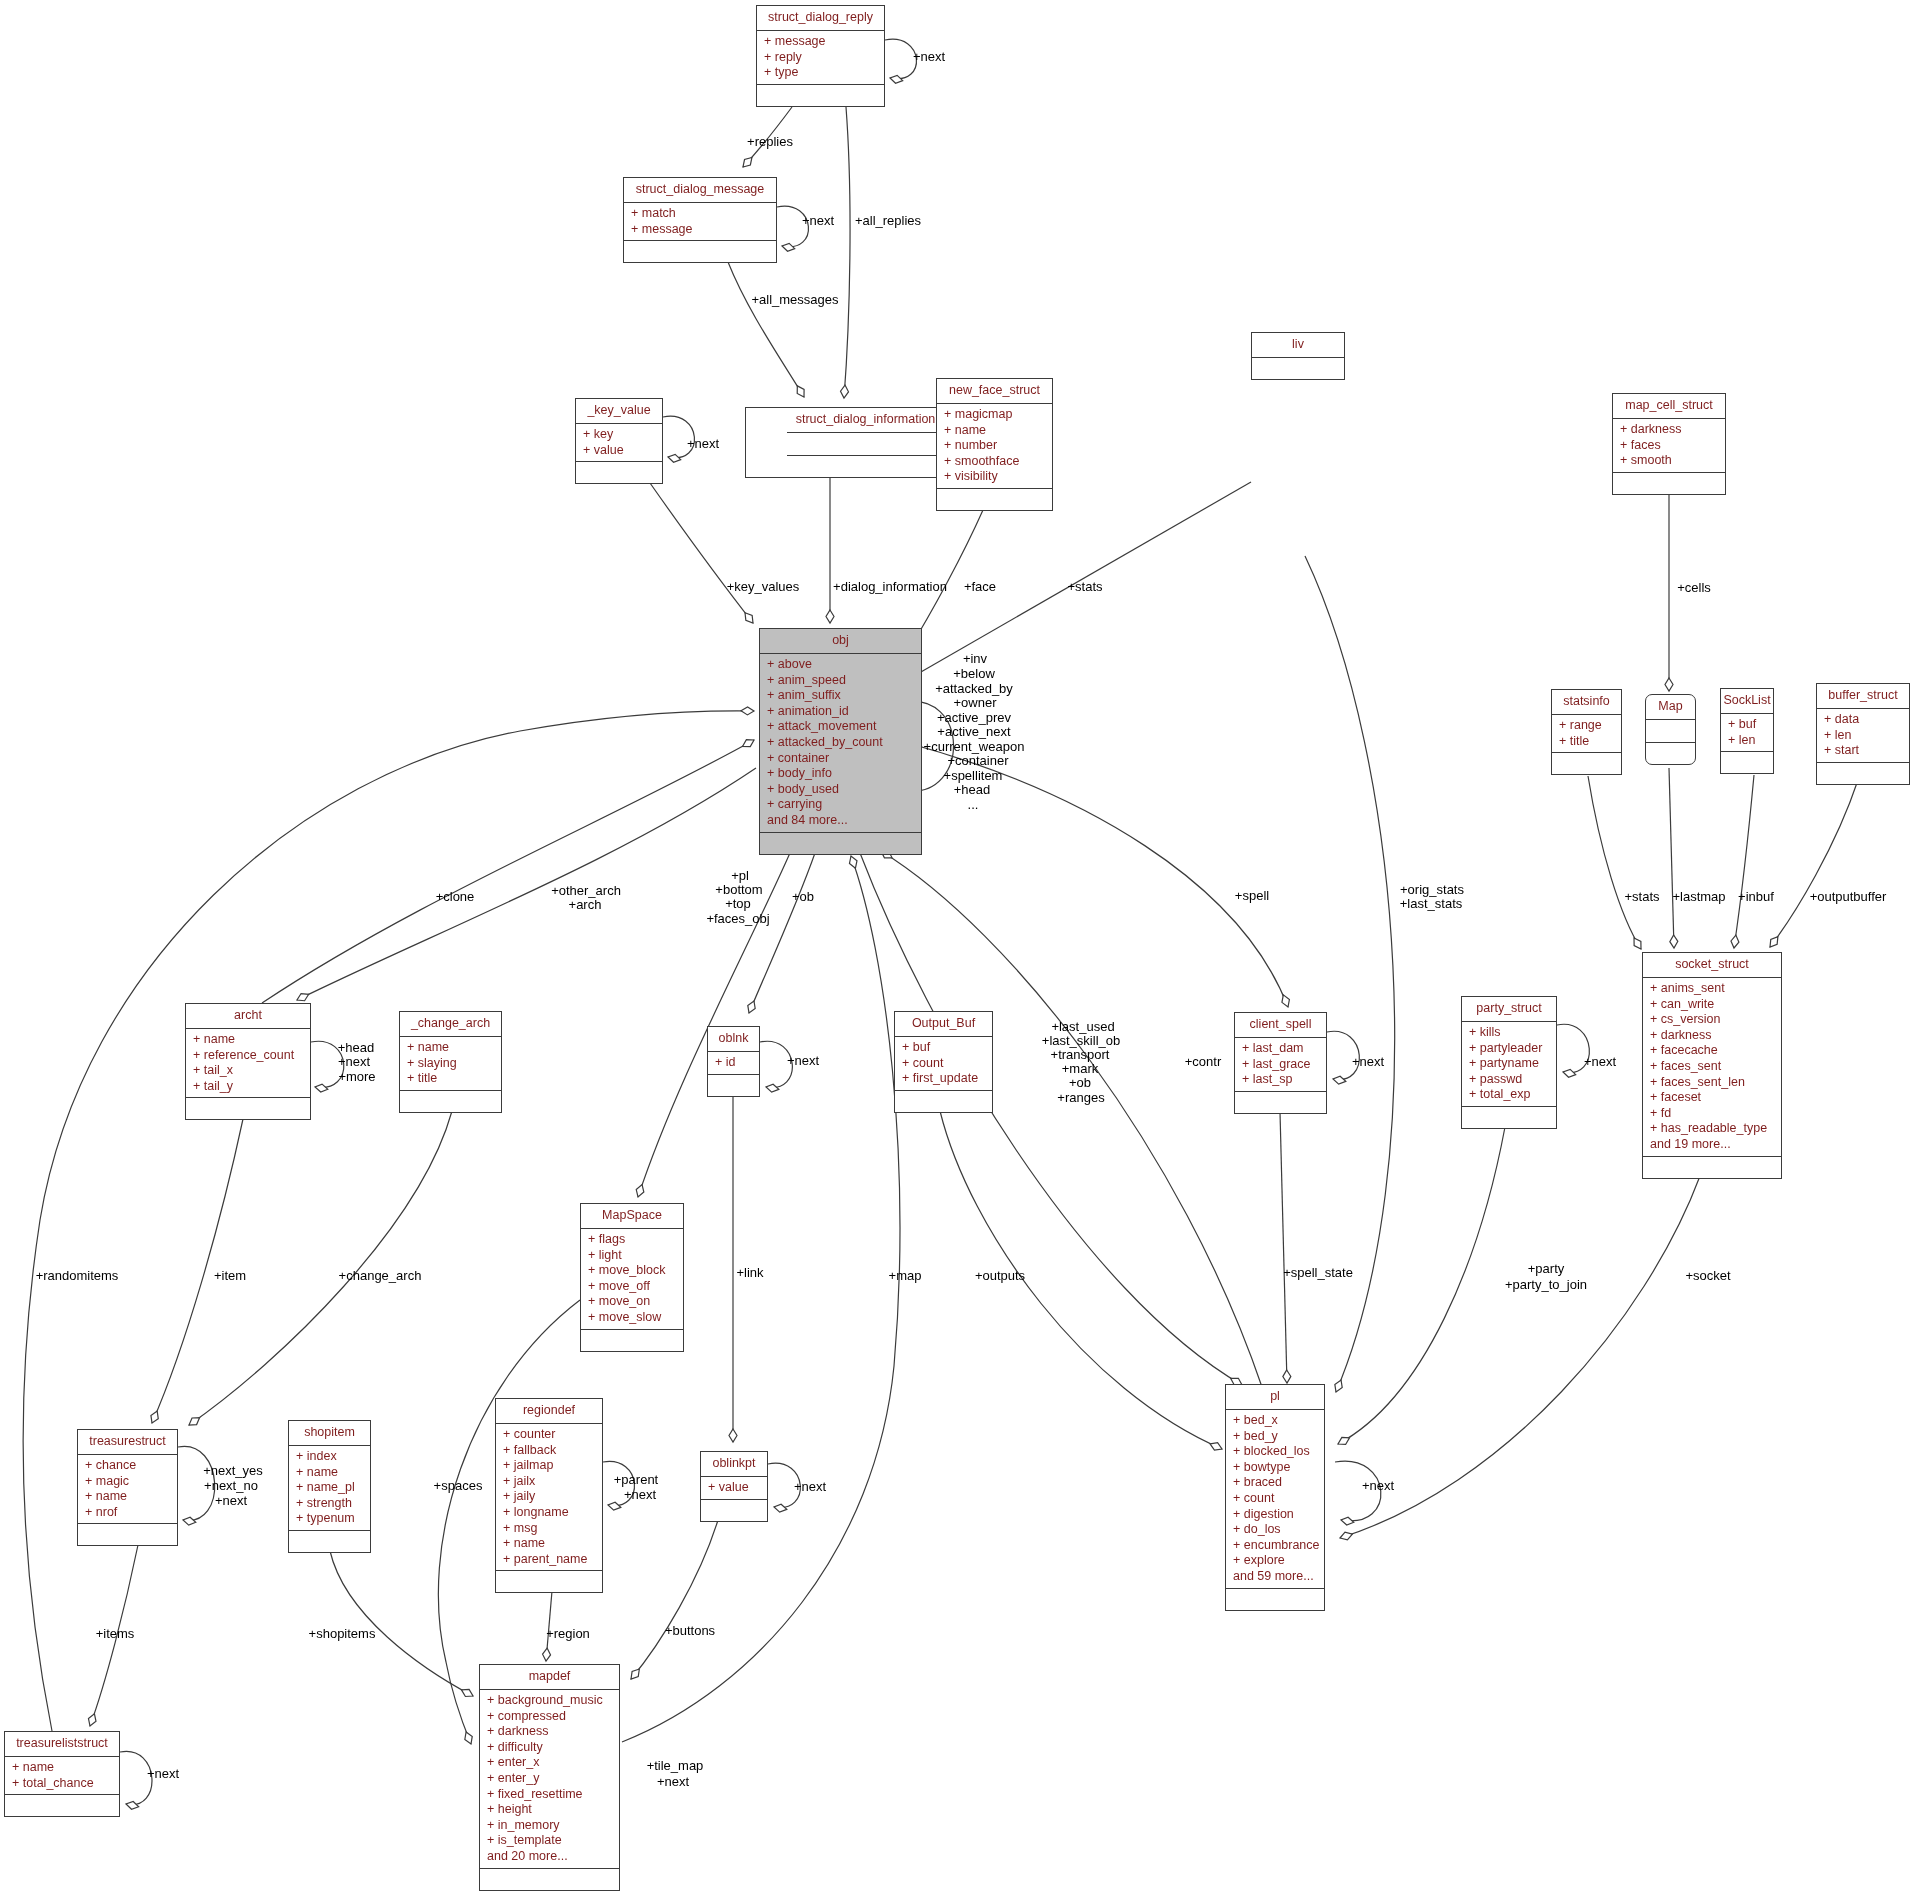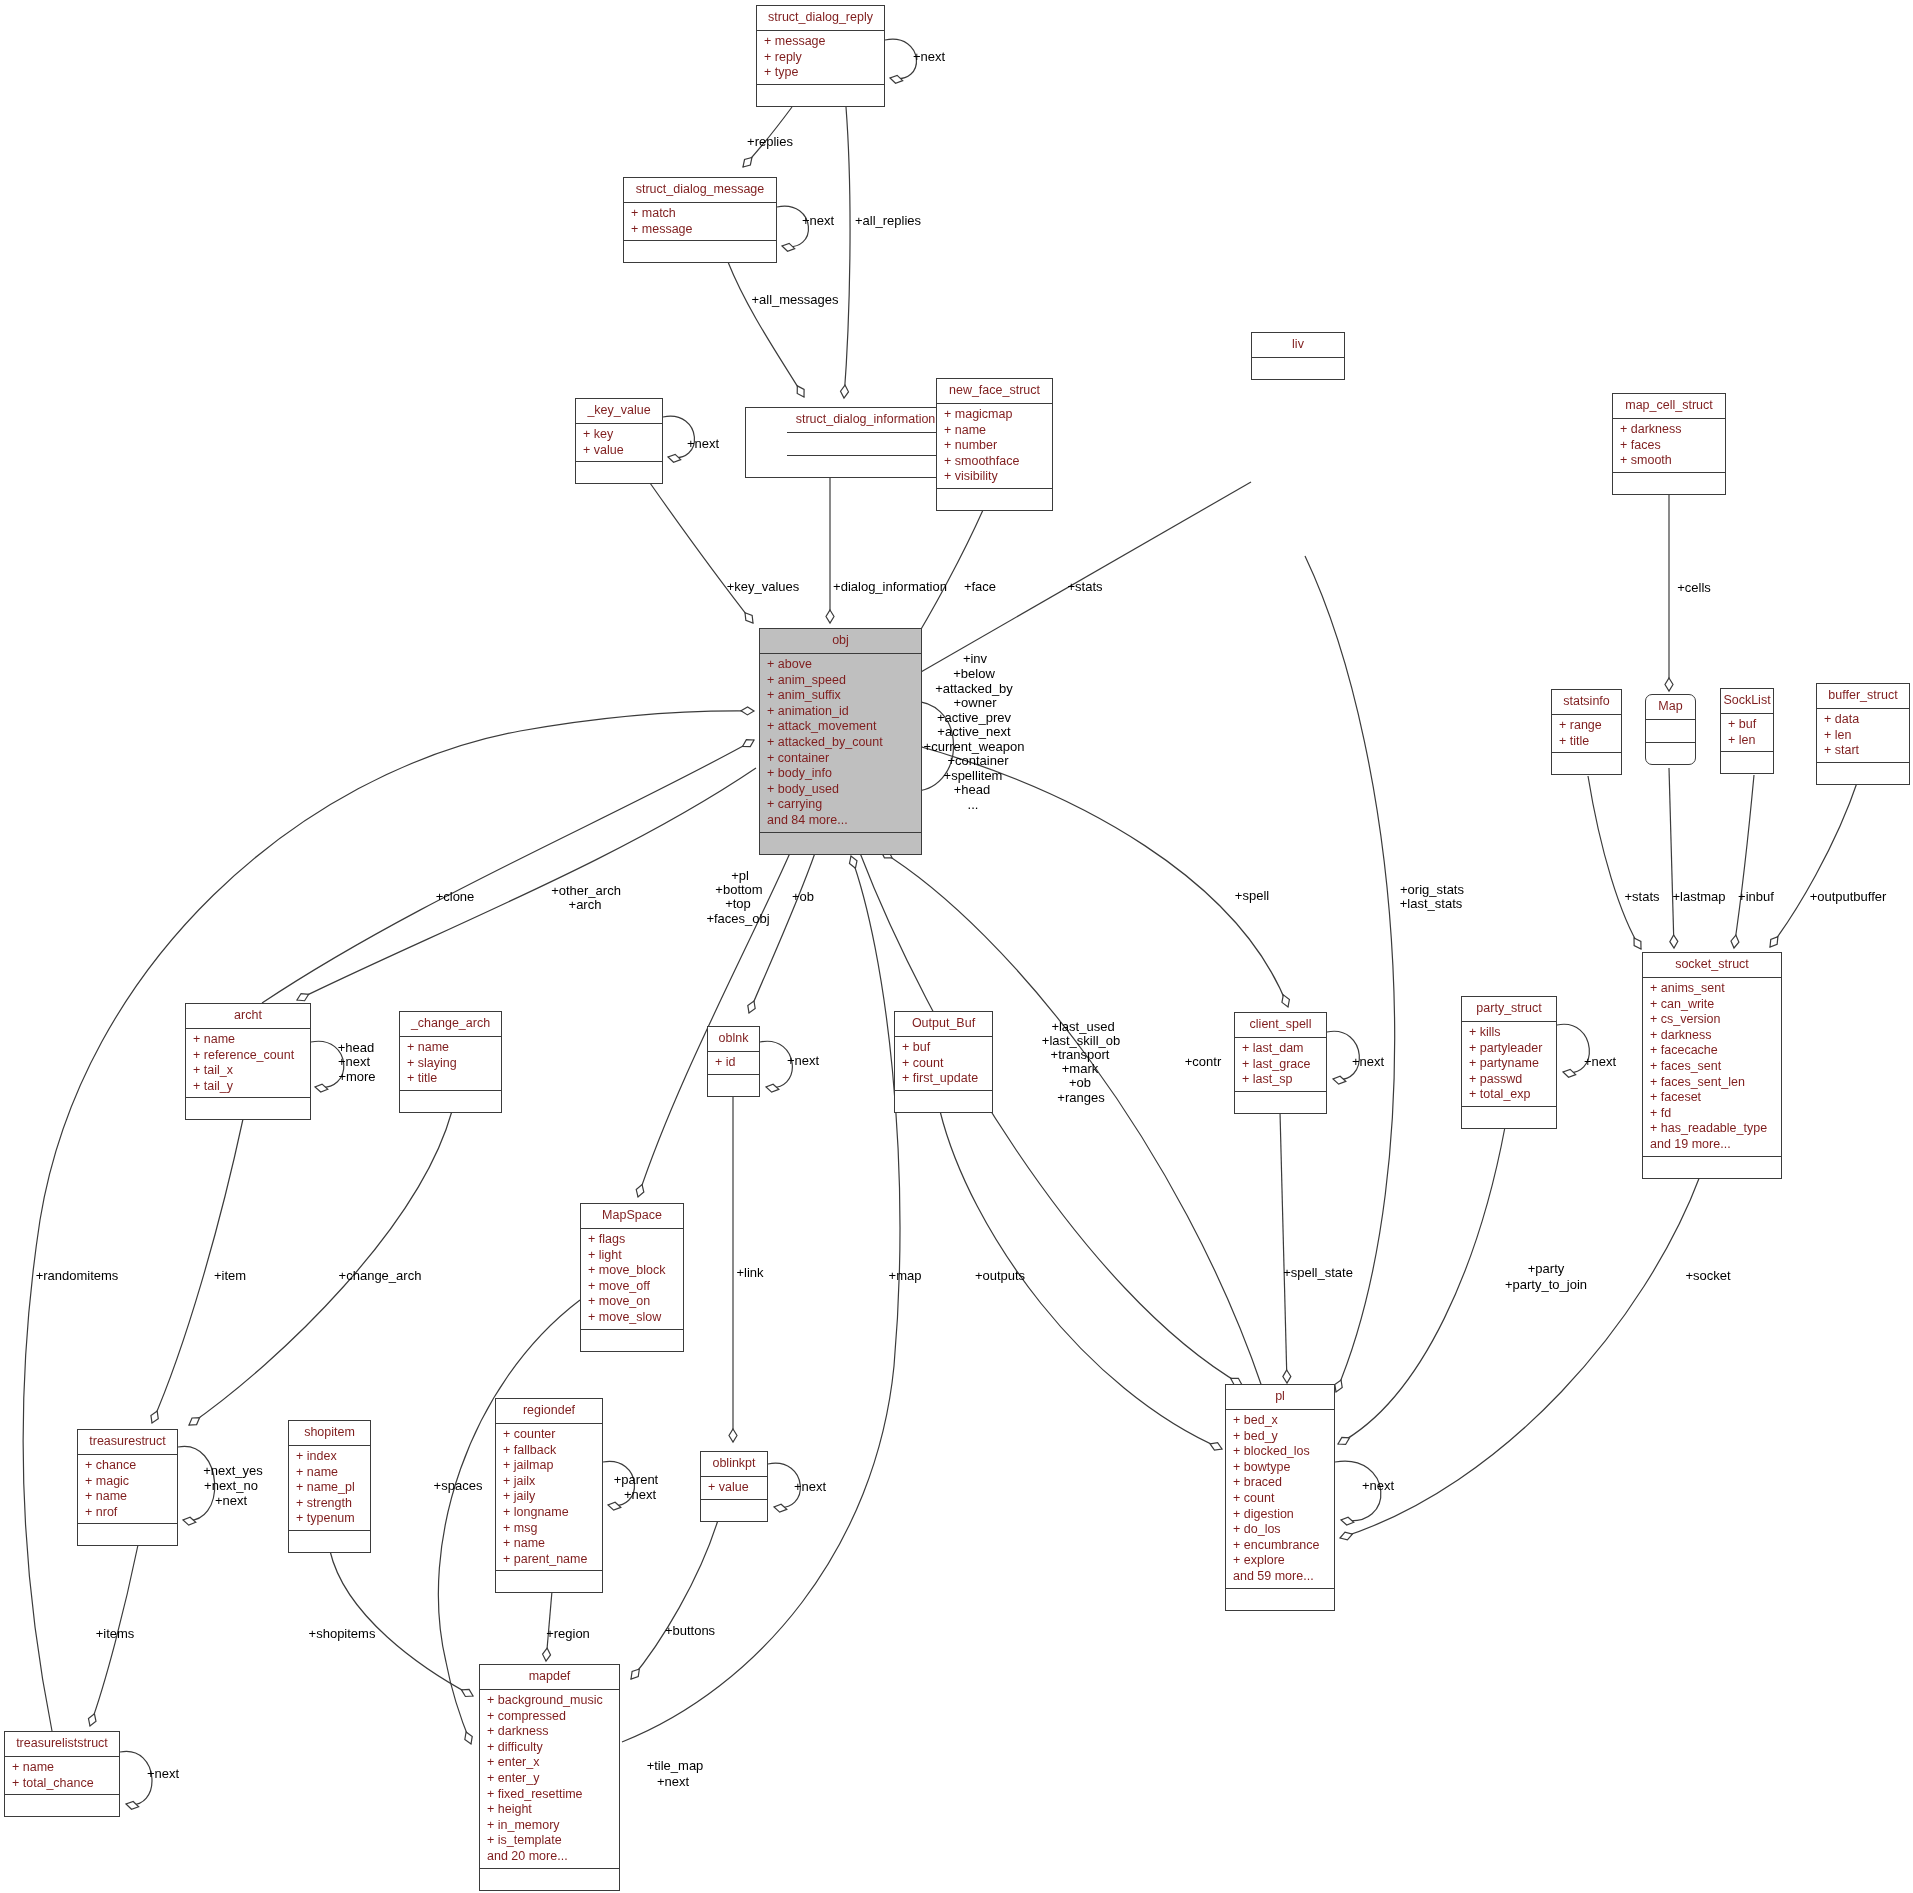--- a/index.html
+++ b/index.html
@@ -398,21 +398,21 @@
         </div>
         <div class="m"></div>
       </div>
       <div class="uml-node" style="left: 700px; top: 1451px; width: 68px;">
         <div class="t">oblinkpt</div>
         <div class="a">
           <div>+ value</div>
         </div>
         <div class="m"></div>
       </div>
-      <div class="uml-node" style="left: 1225px; top: 1384px; width: 110px;">
+      <div class="uml-node" style="left: 1225px; top: 1384px; width: 100px;">
         <div class="t">pl</div>
         <div class="a">
           <div>+ bed_x</div>
           <div>+ bed_y</div>
           <div>+ blocked_los</div>
           <div>+ bowtype</div>
           <div>+ braced</div>
           <div>+ count</div>
           <div>+ digestion</div>
           <div>+ do_los</div>

